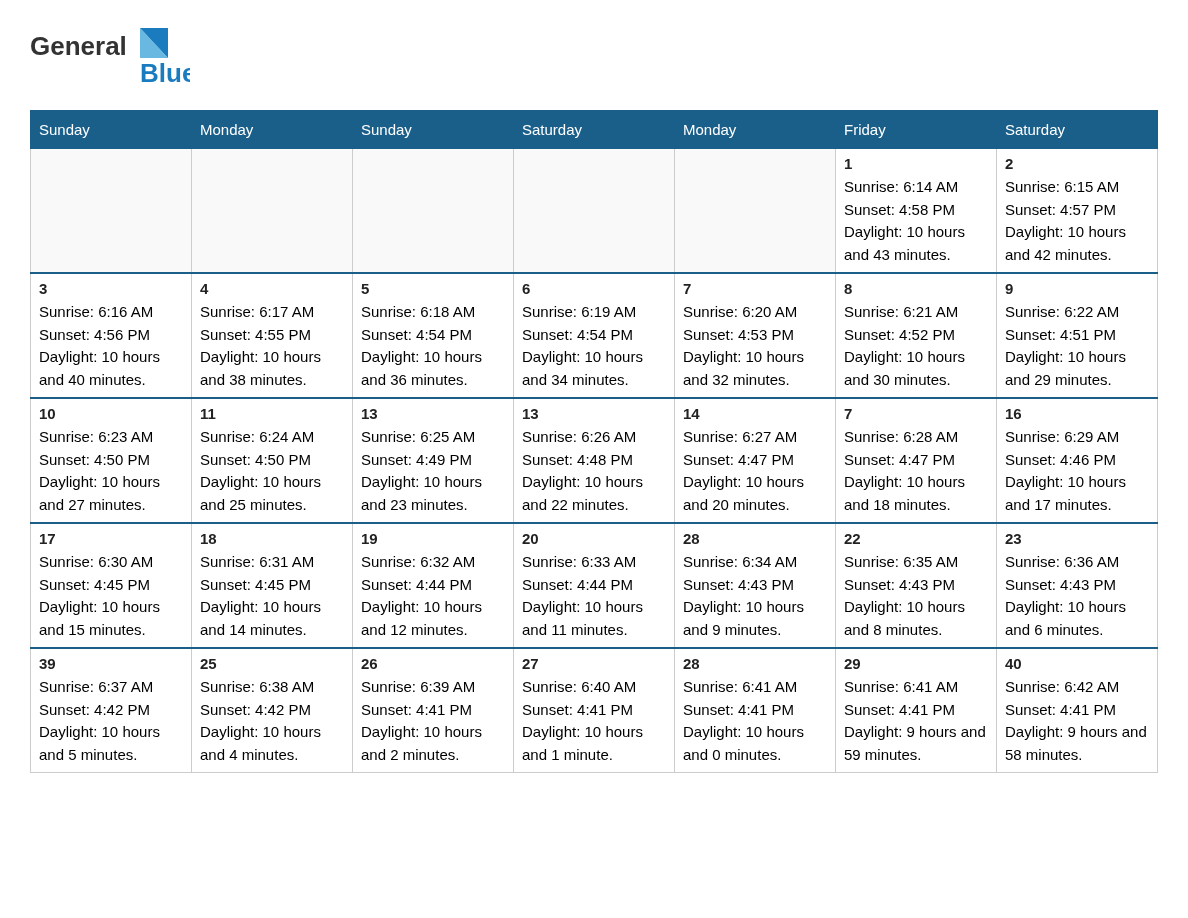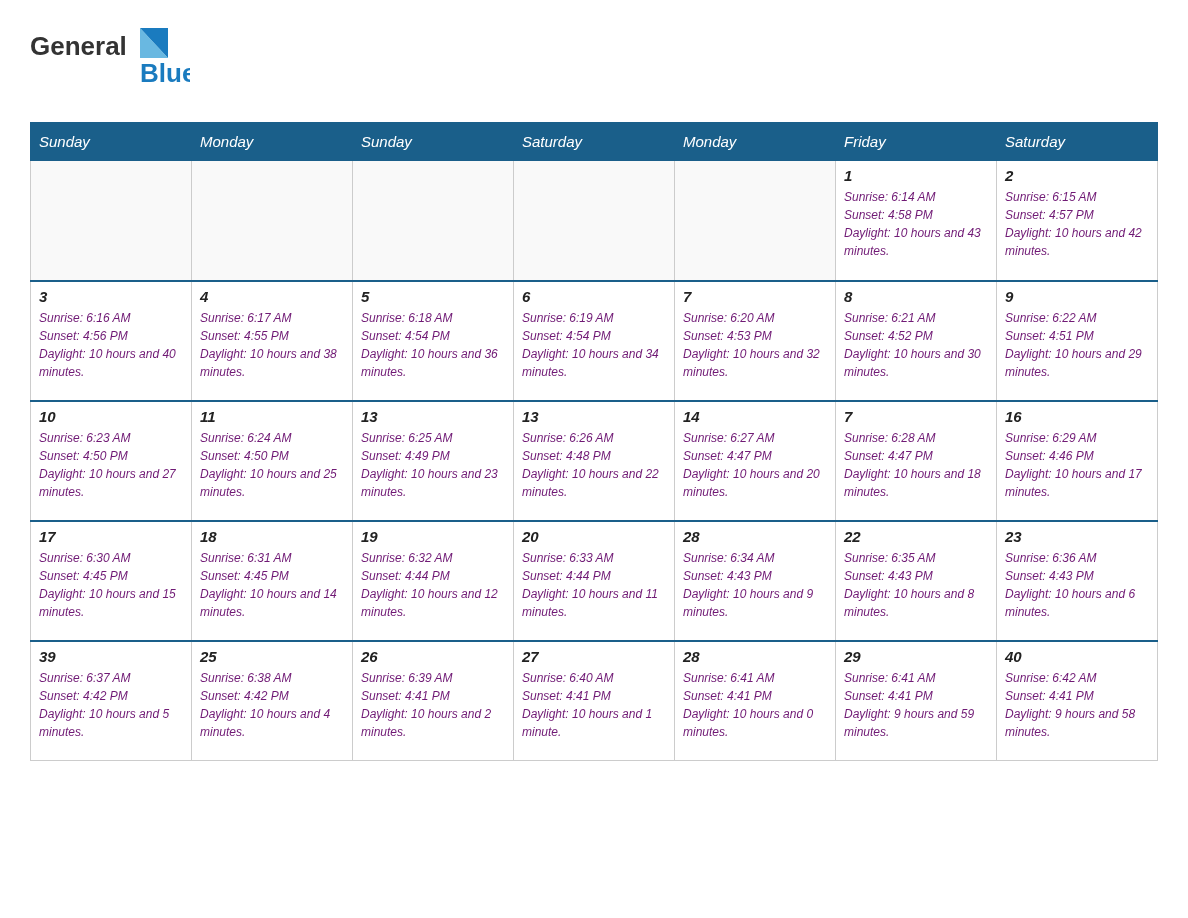--- a/index.html
+++ b/index.html
@@ -8,21 +8,21 @@
       background: #fff;
       color: #333;
       width: 1188px;
       min-height: 918px;
       padding: 20px 30px;
     }
     .header {
       display: flex;
       justify-content: space-between;
       align-items: flex-start;
-      margin-bottom: 32px;
+      margin-bottom: 20px;
     }
     .logo {
       display: flex;
       align-items: center;
       font-size: 22px;
       font-weight: bold;
       color: #333;
     }
     .title-block {
       text-align: right;
@@ -35,21 +35,20 @@
     }
     .title-block h2 {
       font-size: 22px;
       font-weight: normal;
       color: #555;
     }
     .calendar {
       width: 100%;
       border-collapse: collapse;
       border: 1px solid #bbb;
-      font-style: italic;
     }
     .calendar th {
       background-color: #1a5f8a;
       color: #fff;
       padding: 10px 8px;
       font-size: 15px;
       font-weight: normal;
       text-align: left;
       border: 1px solid #1a5f8a;
     }
@@ -66,22 +65,22 @@
     .calendar td.empty {
       background: #f9f9f9;
     }
     .day-number {
       font-size: 15px;
       font-weight: bold;
       color: #222;
       margin-bottom: 4px;
     }
     .day-info {
-      font-size: 12px;
-      color: #701a75;
+      font-size: 15px;
+      color: #000000;
       line-height: 1.5;
     }
     .row-divider td {
       border-top: 2px solid #1a5f8a;
     }
   </style>
 </head>
 <body>
 
 <div class="header">

